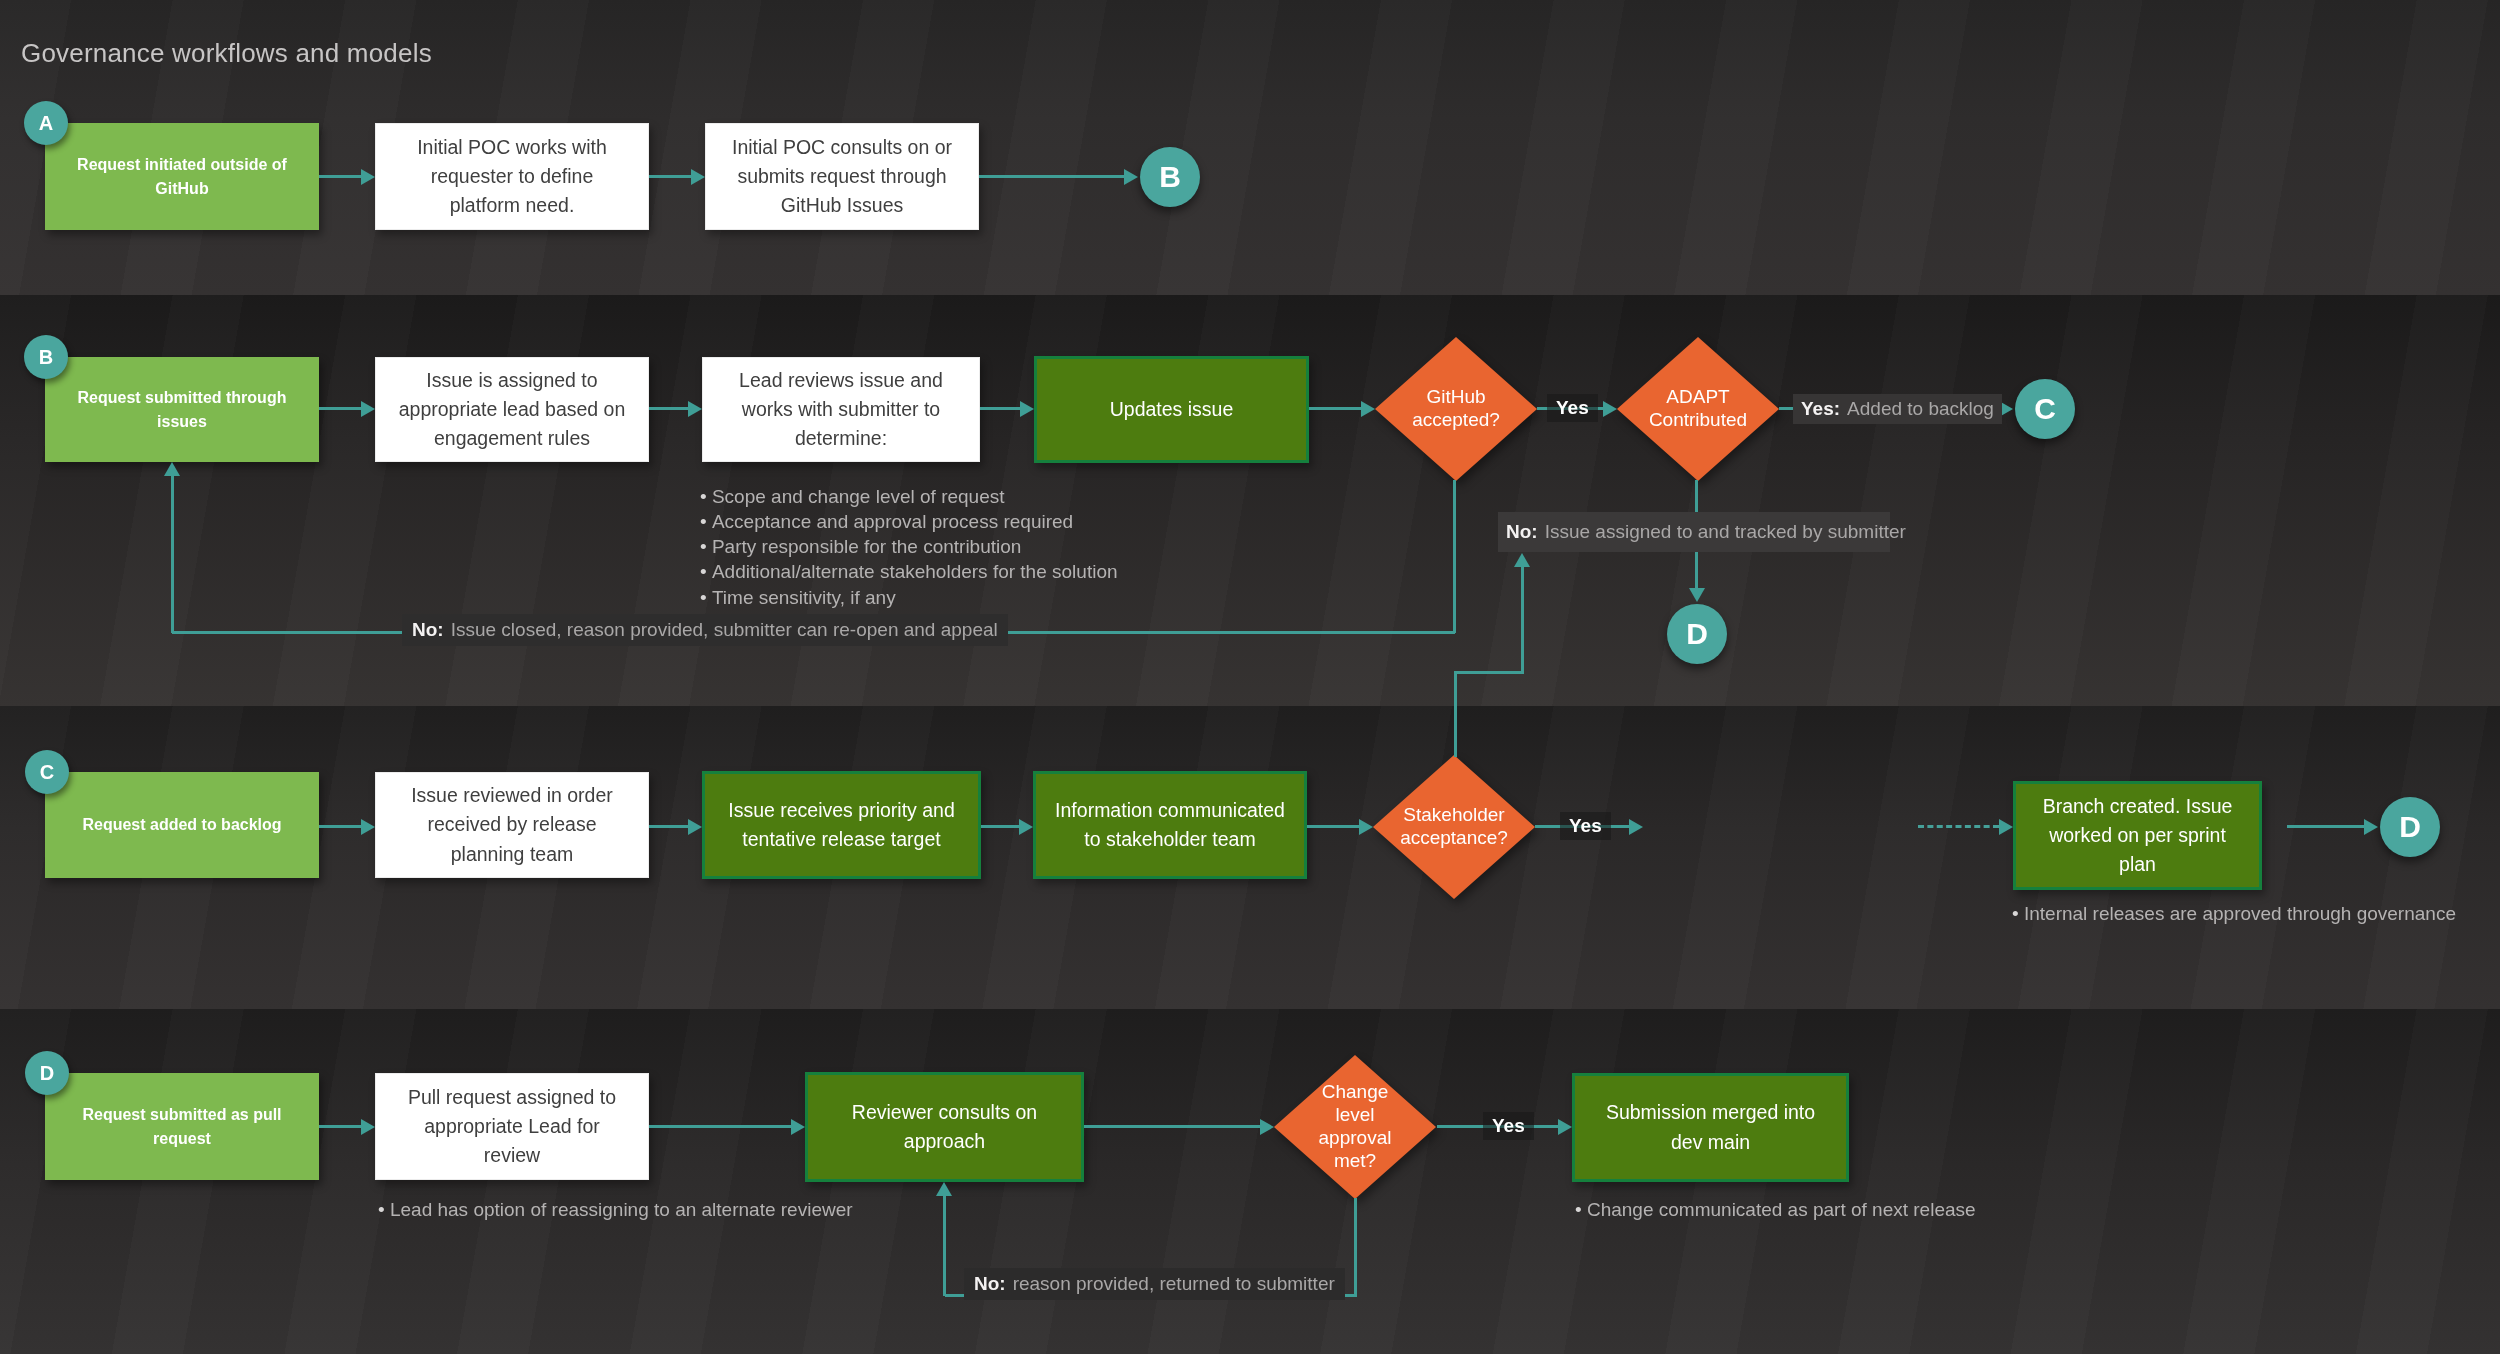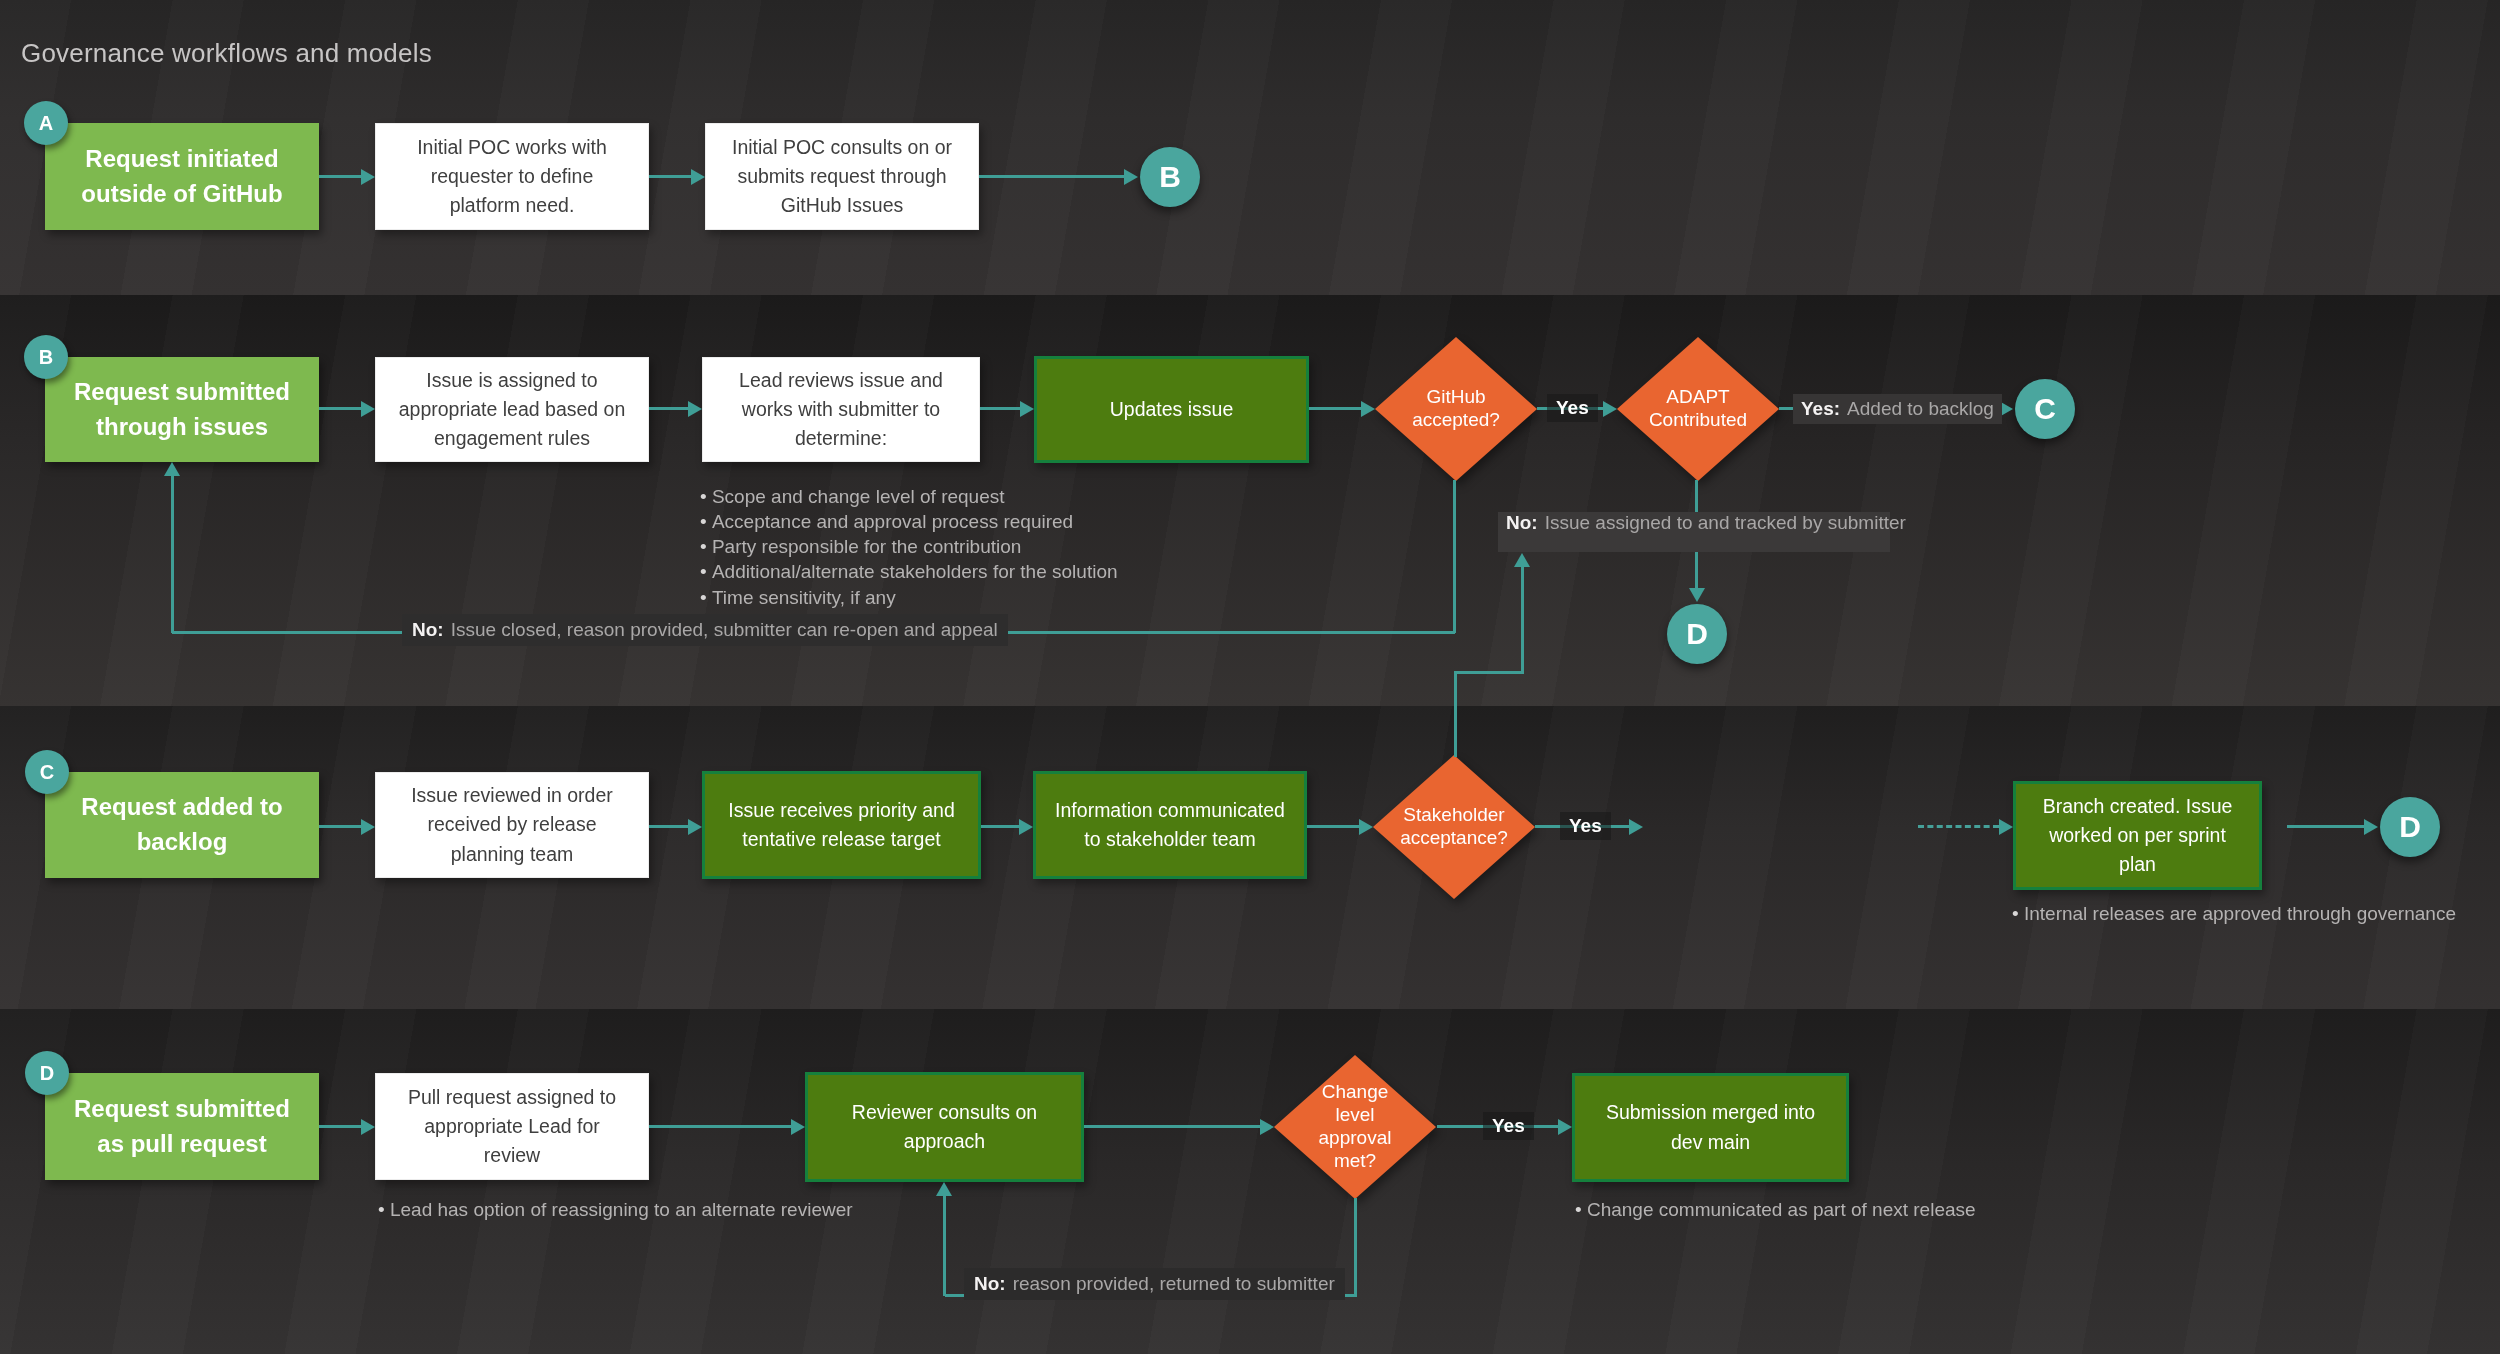--- a/index.html
+++ b/index.html
@@ -15,21 +15,21 @@
   #lane-a{top:0;height:295px;background:linear-gradient(180deg,#262525 0,#2e2c2c 40%,#343131 100%);}
   #lane-b{top:295px;height:411px;background:linear-gradient(180deg,#1b1a1a 0,#262424 35%,#363332 100%);}
   #lane-c{top:706px;height:303px;background:linear-gradient(180deg,#1f1e1e 0,#2a2828 40%,#343131 100%);}
   #lane-d{top:1009px;height:345px;background:linear-gradient(180deg,#1e1d1d 0,#2a2828 45%,#343232 100%);}
 
   .title{position:absolute;left:21px;top:38px;font-size:26px;color:#c7c5c5;letter-spacing:.2px;}
 
   
   .node{position:absolute;display:flex;align-items:center;justify-content:center;
     text-align:center;box-sizing:border-box;}
-  .start{background:#7eb94f;color:#fff;font-size:24px;font-weight:600;line-height:1.45;
+  .start{background:#7eb94f;color:#fff;font-size:16px;font-weight:600;line-height:1.45;
     padding:8px 18px;box-shadow:3px 5px 8px rgba(0,0,0,.38);}
   .proc{background:#fff;color:#3f3f3f;font-size:19.5px;line-height:1.5;padding:8px 18px;
     border:1px solid #ececec;box-shadow:3px 5px 8px rgba(0,0,0,.35);}
   .proc.black{background:#4d7c0f;color:#fff;border:3px solid #15803d;}
   .connector{background:#4aa69e;color:#fff;border-radius:50%;width:60px;height:60px;
     font-size:30px;font-weight:700;box-shadow:0 5px 8px rgba(0,0,0,.45);}
   .badge{background:#4aa69e;color:#fff;border-radius:50%;width:44px;height:44px;
     font-size:20px;font-weight:700;box-shadow:2px 4px 6px rgba(0,0,0,.45);z-index:5;}
   .dwrap{position:absolute;filter:drop-shadow(3px 5px 5px rgba(0,0,0,.4));}
   .diamond{width:162px;height:144px;background:#e96530;color:#fff;font-size:19px;line-height:1.2;
@@ -44,21 +44,21 @@
   .ln.v{width:3px;}
   .ln.dash{background:none;height:0;border-top:3px dashed #45a099;}
   .ah{position:absolute;width:0;height:0;z-index:1;}
   .ah.r{border-top:8px solid transparent;border-bottom:8px solid transparent;border-left:14px solid #3f9e96;}
   .ah.u{border-left:8px solid transparent;border-right:8px solid transparent;border-bottom:14px solid #3f9e96;}
   .ah.d{border-left:8px solid transparent;border-right:8px solid transparent;border-top:14px solid #3f9e96;}
 
   
   .lbl{position:absolute;z-index:2;font-size:19px;color:#fff;font-weight:600;
     background:rgba(24,23,23,.55);padding:3px 9px;white-space:nowrap;}
-  .nlbl{position:absolute;z-index:2;font-size:19px;white-space:nowrap;display:flex;align-items:flex-start;}
+  .nlbl{position:absolute;z-index:2;font-size:19px;white-space:nowrap;display:flex;align-items:center;}
   .nlbl .pfx{color:#f4f2f2;font-weight:700;margin-right:7px;}
   .nlbl .rest{color:#a9a7a7;}
   #no-closed{background:#2e2d2d;padding:5px 10px;}
   #no-assigned{background:#3b3939;width:392px;height:40px;padding-left:8px;box-sizing:border-box;}
   #no-reason{background:#2c2b2b;padding:5px 10px;}
   .note{position:absolute;z-index:2;font-size:19px;color:#b5b3b3;line-height:1.14;white-space:nowrap;}
   .b-item{display:block;margin-bottom:3.5px;}
   .b-item:before{content:"\2022\00a0";color:#d8d6d6;}
 </style>
 </head>

